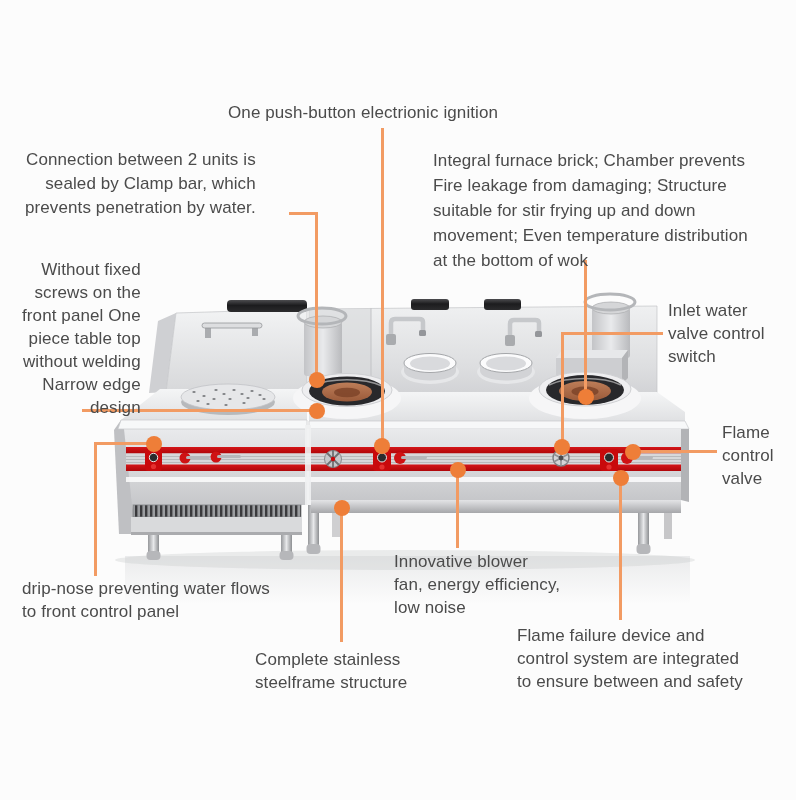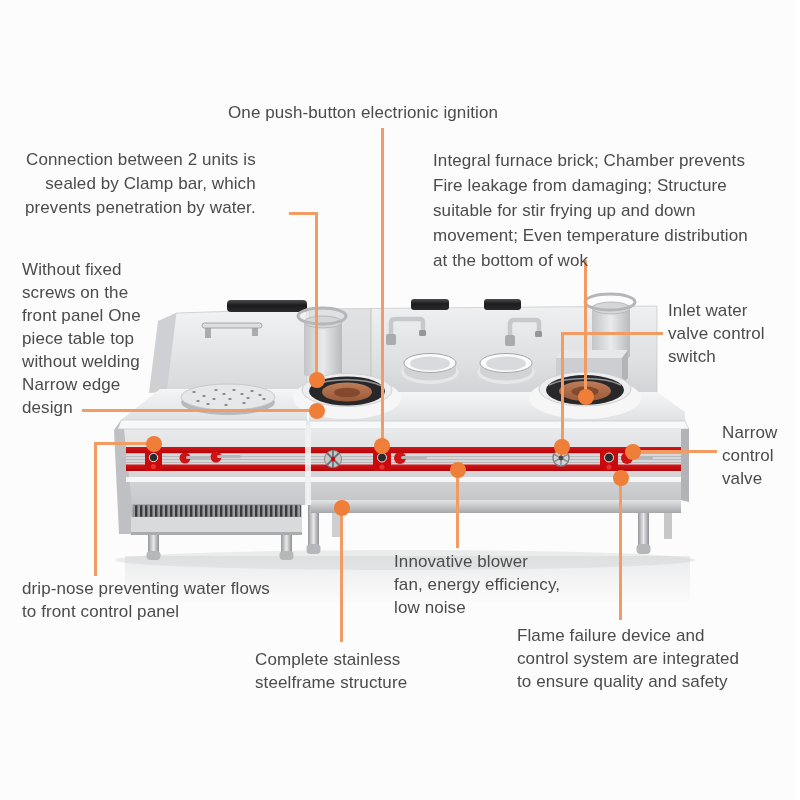--- a/index.html
+++ b/index.html
@@ -335,38 +335,38 @@
   </div>
 
   <div class="callout" style="left:433px;top:148px;line-height:25px;">
     <span class="ln">Integral furnace brick; Chamber prevents</span>
     <span class="ln">Fire leakage from damaging; Structure</span>
     <span class="ln">suitable for stir frying up and down</span>
     <span class="ln">movement; Even temperature distribution</span>
     <span class="ln">at the bottom of wok</span>
   </div>
 
-  <div class="callout" style="left:22px;top:258px;">
+  <div class="callout" style="left:22px;top:258px;text-align:right;">
     <span class="ln">Without fixed</span>
     <span class="ln">screws on the</span>
     <span class="ln">front panel One</span>
     <span class="ln">piece table top</span>
     <span class="ln">without welding</span>
     <span class="ln">Narrow edge</span>
     <span class="ln">design</span>
   </div>
 
   <div class="callout" style="left:668px;top:299px;">
     <span class="ln">Inlet water</span>
     <span class="ln">valve control</span>
     <span class="ln">switch</span>
   </div>
 
   <div class="callout" style="left:722px;top:421px;">
-    <span class="ln">Narrow</span>
+    <span class="ln">Flame</span>
     <span class="ln">control</span>
     <span class="ln">valve</span>
   </div>
 
   <div class="callout" style="left:22px;top:577px;">
     <span class="ln">drip-nose preventing water flows</span>
     <span class="ln">to front control panel</span>
   </div>
 
   <div class="callout" style="left:255px;top:648px;">
@@ -376,16 +376,16 @@
 
   <div class="callout" style="left:394px;top:550px;">
     <span class="ln">Innovative blower</span>
     <span class="ln">fan, energy efficiency,</span>
     <span class="ln">low noise</span>
   </div>
 
   <div class="callout" style="left:517px;top:624px;">
     <span class="ln">Flame failure device and</span>
     <span class="ln">control system are integrated</span>
-    <span class="ln">to ensure quality and safety</span>
+    <span class="ln">to ensure between and safety</span>
   </div>
 
 </div>
 
 </body></html>

